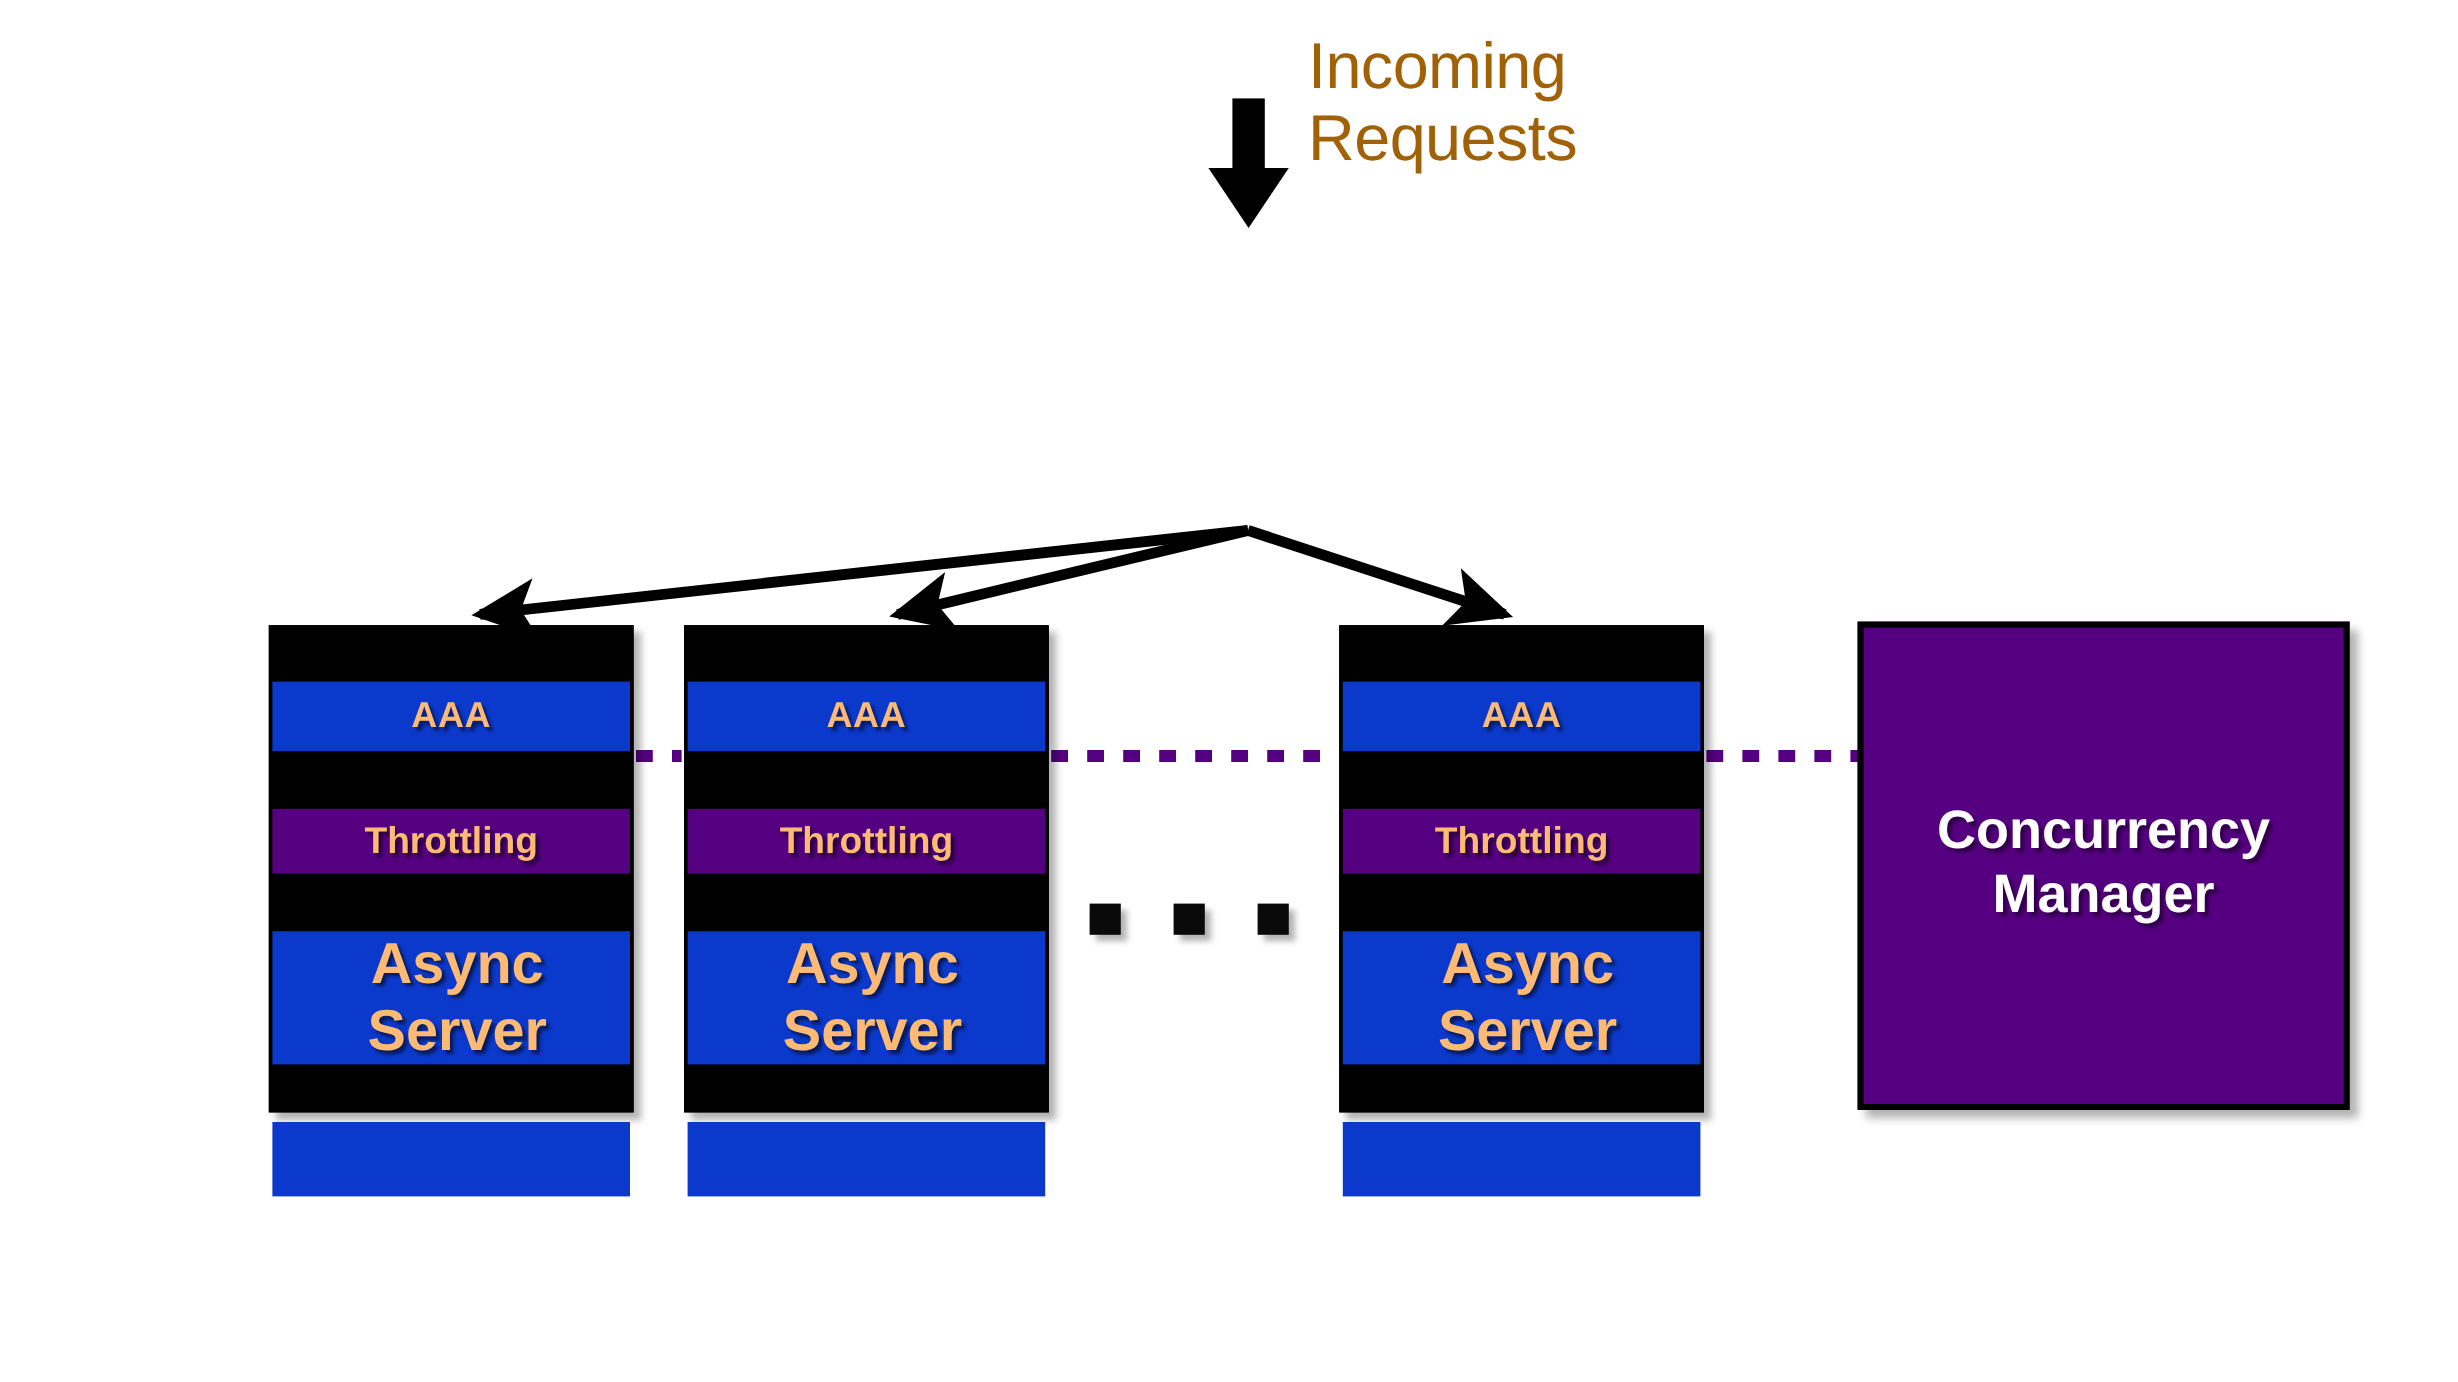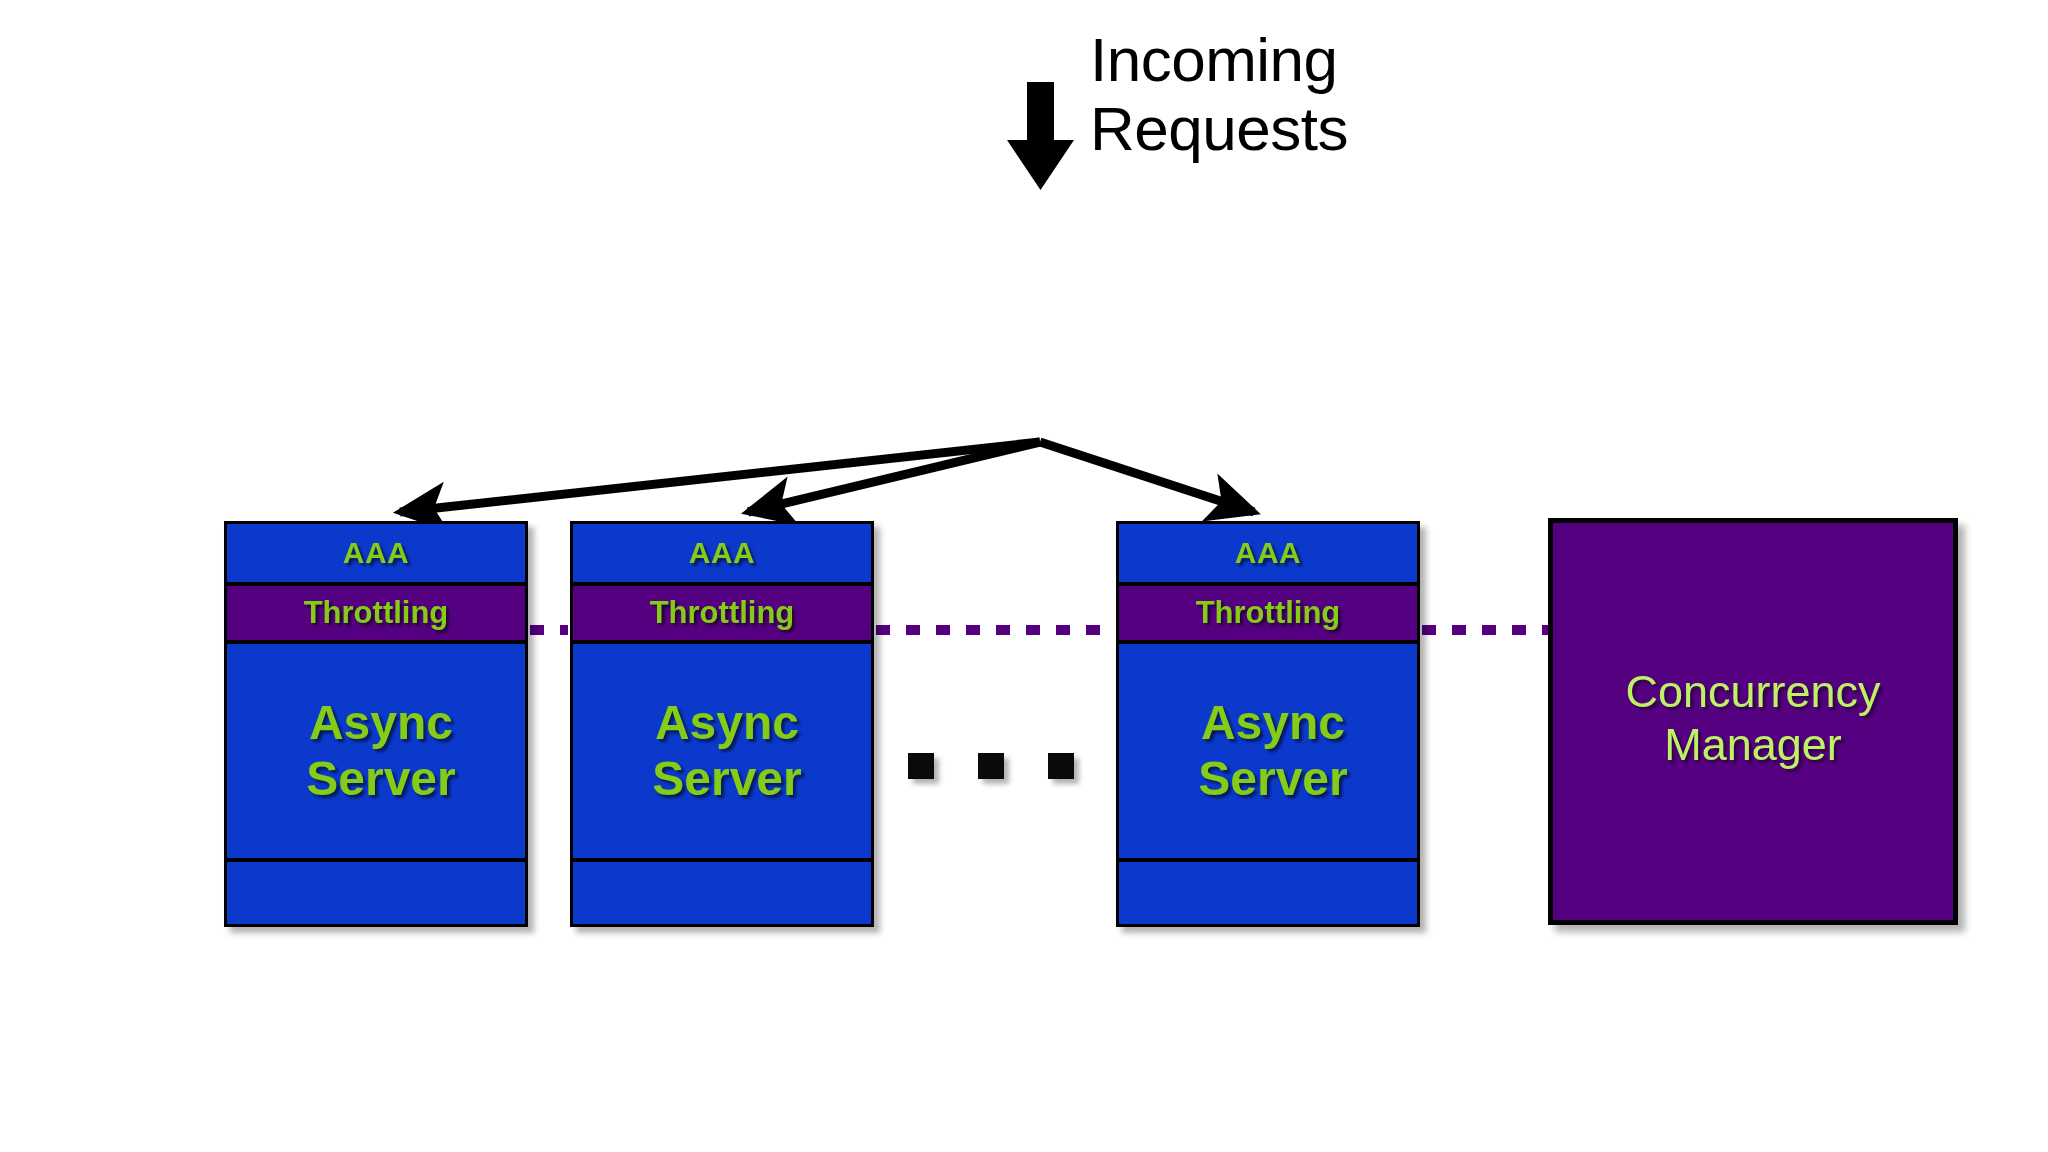--- a/index.html
+++ b/index.html
@@ -26,24 +26,24 @@
     width: 2048px;
     height: 1152px;
     pointer-events: none;
   }
 
   
   .incoming-label {
     position: absolute;
     left: 1090px;
     top: 25px;
-    font-size: 62px;
+    font-size: 54px;
     line-height: 1.12;
     font-weight: 400;
-    color: #000000;
+    color: #a16207;
     letter-spacing: -0.5px;
     white-space: pre-line;
   }
 
   
   .load-balancer {
     position: absolute;
     left: 874px;
     top: 215px;
     width: 323px;
@@ -82,23 +82,24 @@
   }
   .server-box.s1 { left: 224px; }
   .server-box.s2 { left: 570px; }
   .server-box.s3 { left: 1116px; }
 
   .band {
     display: flex;
     align-items: center;
     justify-content: center;
     text-align: center;
-    color: #84cc16;
+    color: #fdba74;
     font-weight: bold;
     text-shadow: 3px 3px 3px rgba(0,0,0,0.55);
+    margin-top: 44px;
   }
   .band-aaa {
     background: #0b39cc;
     height: 58px;
     flex: 0 0 58px;
     font-size: 30px;
     letter-spacing: 0.5px;
   }
   .band-throttling {
     background: #550080;
@@ -148,23 +149,23 @@
     height: 407px;
     background: #550080;
     border: 5px solid #000000;
     box-sizing: border-box;
     box-shadow: 7px 7px 7px rgba(0,0,0,0.3);
     display: flex;
     align-items: center;
     justify-content: center;
   }
   .concurrency-manager .cm-text {
-    color: #bef264;
+    color: #ffffff;
     font-size: 45px;
-    font-weight: normal;
+    font-weight: bold;
     line-height: 1.17;
     text-align: center;
     white-space: pre-line;
     text-shadow: 3px 3px 3px rgba(0,0,0,0.45);
     margin-top: -6px;
   }
 
   
   .caption {
     position: absolute;

